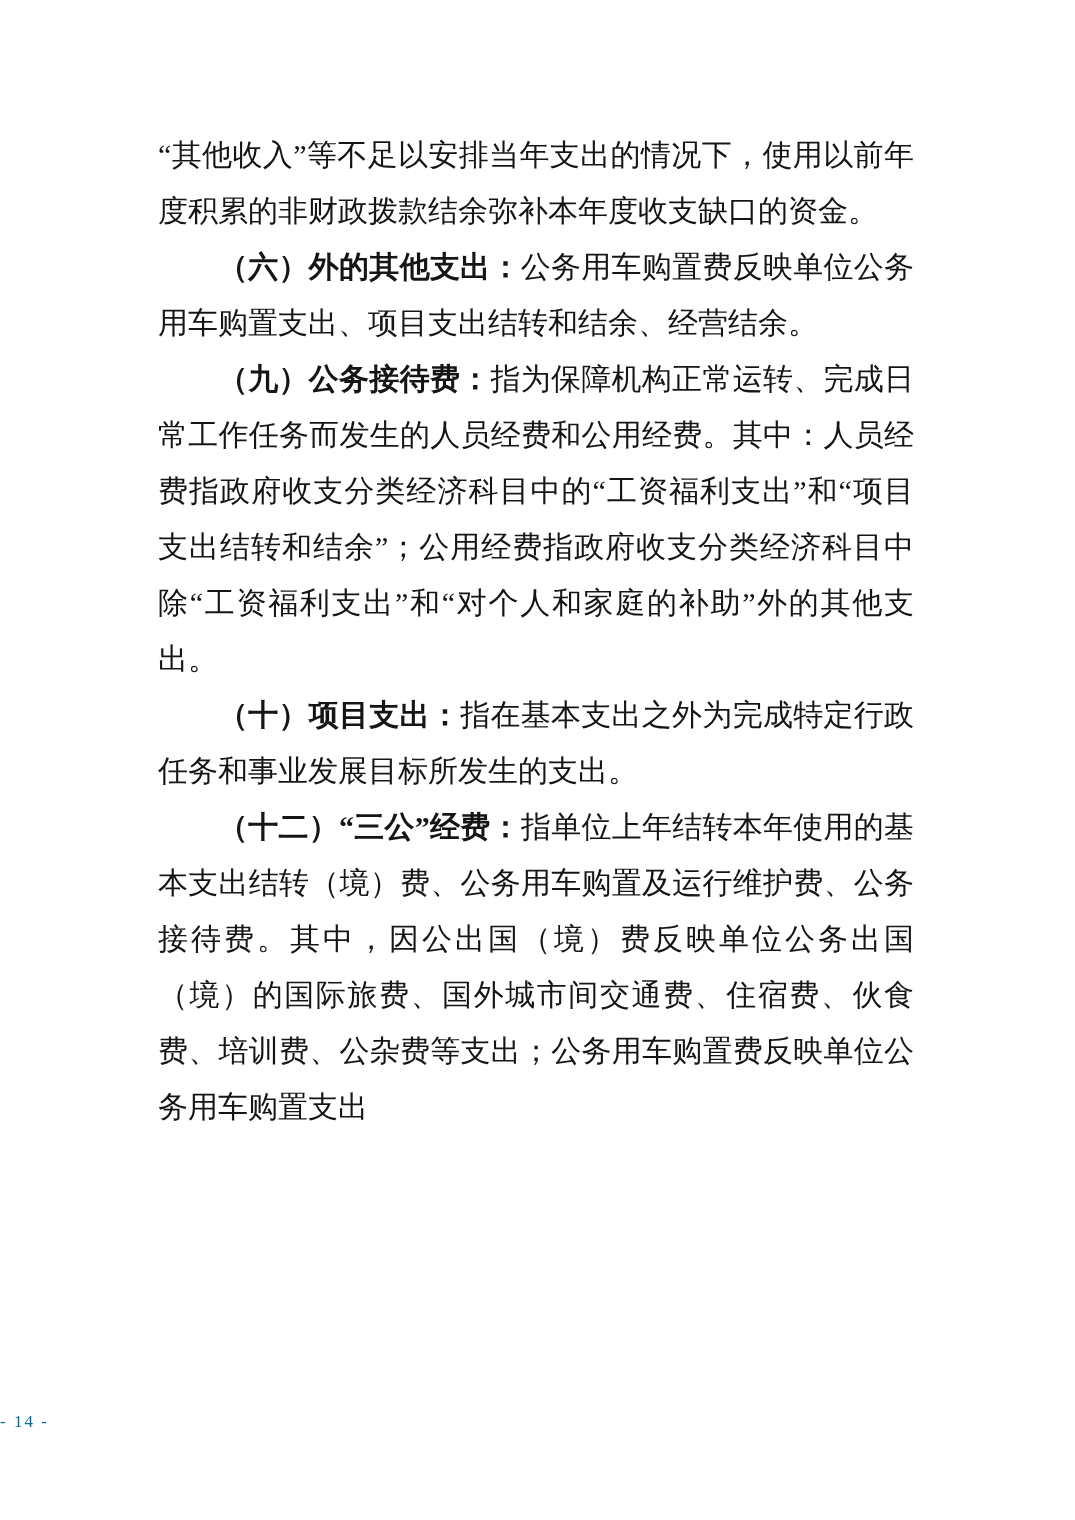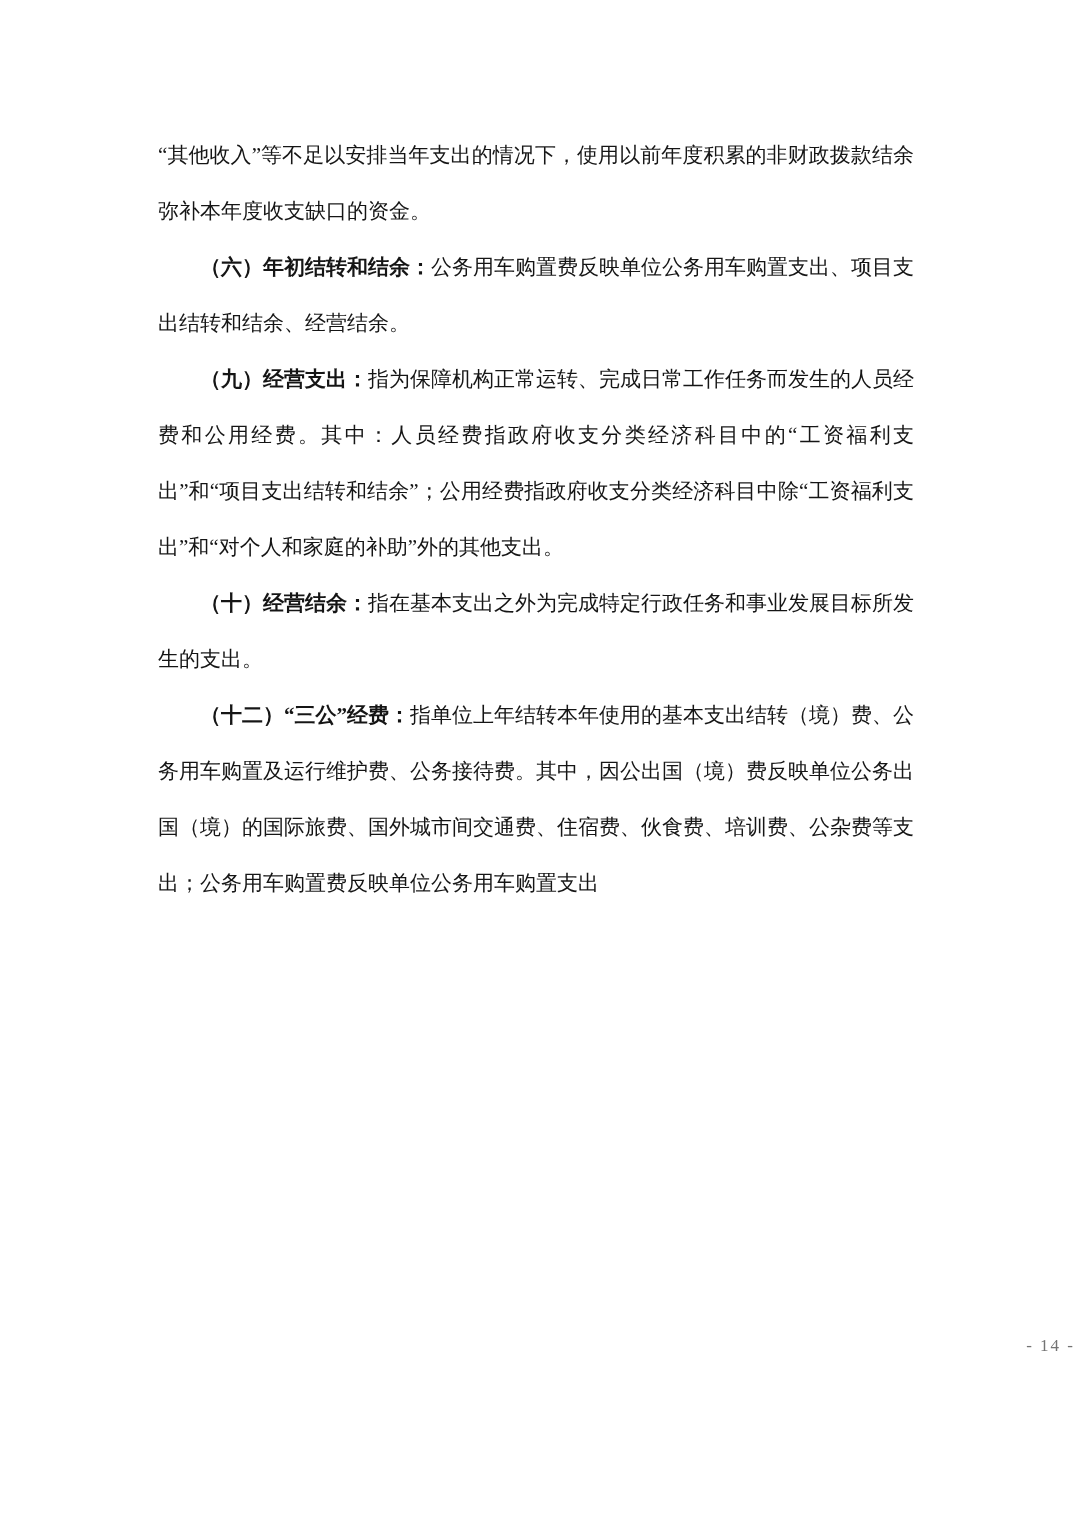--- a/index.html
+++ b/index.html
@@ -14,21 +14,21 @@
     background: #ffffff;
     color: #151515;
     font-family: "Liberation Serif", "DejaVu Serif", serif;
     overflow: hidden;
   }
   .content {
     position: absolute;
     left: 158px;
     top: 127px;
     width: 756px;
-    font-size: 21px;
+    font-size: 30px;
     line-height: 56px;
     text-align: justify;
     text-justify: inter-character;
     word-break: normal;
     line-break: strict;
   }
   .content p {
     margin: 0;
     padding: 0;
   }
@@ -36,51 +36,51 @@
     text-indent: 2em;
   }
   .para-head {
     font-weight: 700;
   }
   .para-body {
     font-weight: 400;
   }
   .footer {
     position: absolute;
-    top: 1336px;
+    top: 1412px;
     left: 0;
     width: 100%;
-    text-align: right;
+    text-align: left;
     font-size: 17px;
     letter-spacing: 2px;
-    color: #737373;
+    color: #0369a1;
   }
 </style>
 </head>
 <body>
 
 <div class="page">
   <div class="content">
 
     <p>
       <span class="para-head"></span><span class="para-body">“其他收入”等不足以安排当年支出的情况下，使用以前年度积累的非财政拨款结余弥补本年度收支缺口的资金。</span>
     </p>
 
     <p class="indent">
-      <span class="para-head">（六）年初结转和结余：</span><span class="para-body">公务用车购置费反映单位公务用车购置支出、项目支出结转和结余、经营结余。</span>
+      <span class="para-head">（六）外的其他支出：</span><span class="para-body">公务用车购置费反映单位公务用车购置支出、项目支出结转和结余、经营结余。</span>
     </p>
 
 
 
     <p class="indent">
-      <span class="para-head">（九）经营支出：</span><span class="para-body">指为保障机构正常运转、完成日常工作任务而发生的人员经费和公用经费。其中：人员经费指政府收支分类经济科目中的“工资福利支出”和“项目支出结转和结余”；公用经费指政府收支分类经济科目中除“工资福利支出”和“对个人和家庭的补助”外的其他支出。</span>
+      <span class="para-head">（九）公务接待费：</span><span class="para-body">指为保障机构正常运转、完成日常工作任务而发生的人员经费和公用经费。其中：人员经费指政府收支分类经济科目中的“工资福利支出”和“项目支出结转和结余”；公用经费指政府收支分类经济科目中除“工资福利支出”和“对个人和家庭的补助”外的其他支出。</span>
     </p>
 
     <p class="indent">
-      <span class="para-head">（十）经营结余：</span><span class="para-body">指在基本支出之外为完成特定行政任务和事业发展目标所发生的支出。</span>
+      <span class="para-head">（十）项目支出：</span><span class="para-body">指在基本支出之外为完成特定行政任务和事业发展目标所发生的支出。</span>
     </p>
 
 
     <p class="indent">
       <span class="para-head">（十二）“三公”经费：</span><span class="para-body">指单位上年结转本年使用的基本支出结转（境）费、公务用车购置及运行维护费、公务接待费。其中，因公出国（境）费反映单位公务出国（境）的国际旅费、国外城市间交通费、住宿费、伙食费、培训费、公杂费等支出；公务用车购置费反映单位公务用车购置支出</span>
     </p>
 
   </div>
 
   <div class="footer">- 14 -</div>

